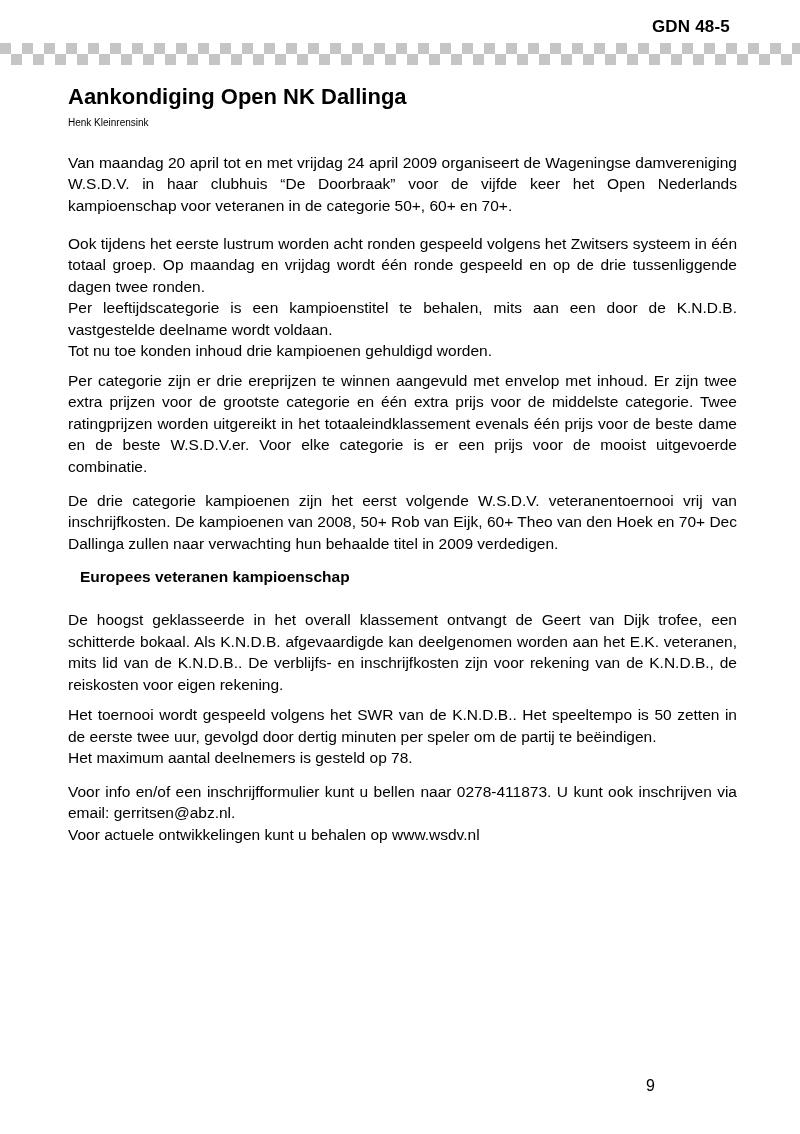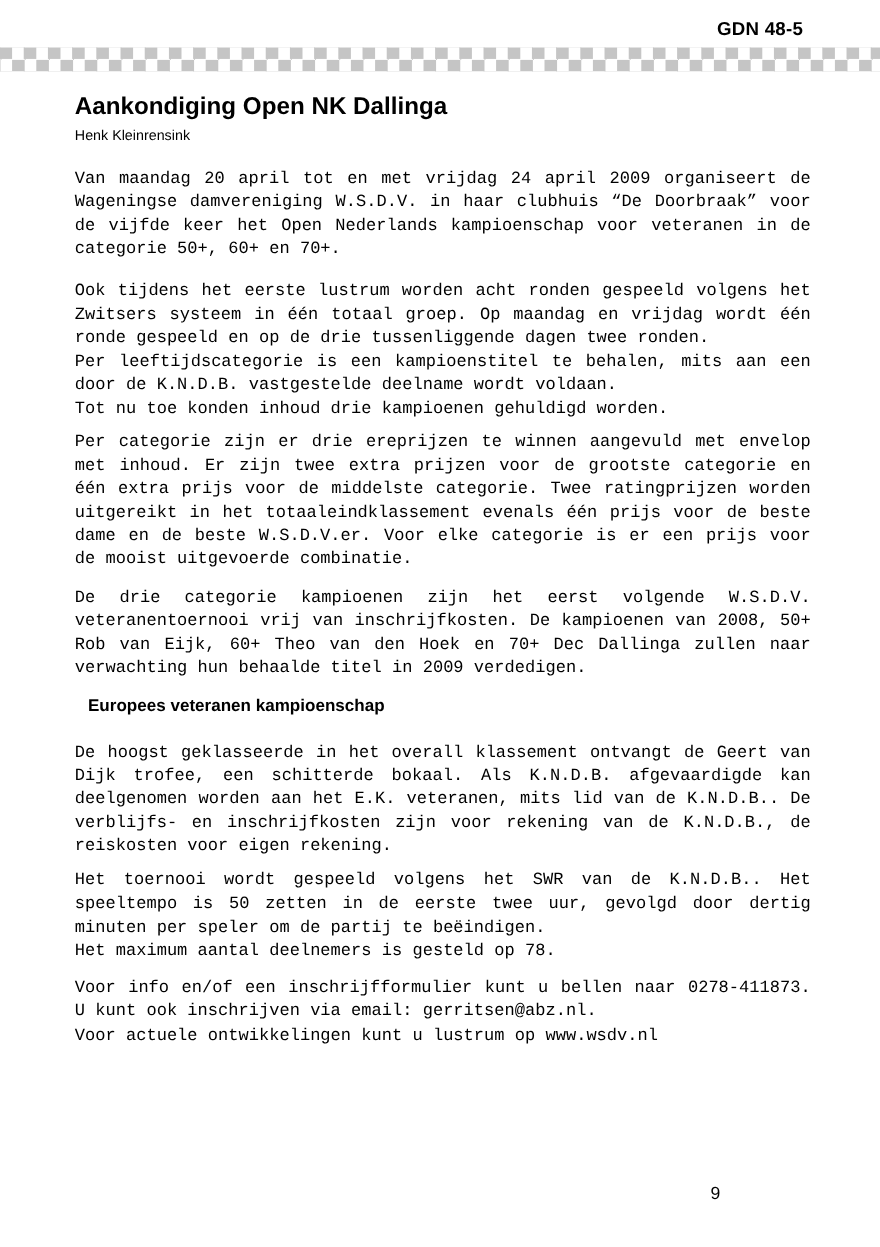--- a/index.html
+++ b/index.html
@@ -39,37 +39,37 @@
     top: 85px;
     font-size: 22px;
     line-height: 24px;
     font-weight: bold;
     margin: 0;
   }
   .byline {
     position: absolute;
     left: 68px;
     top: 112px;
-    font-size: 13px;
+    font-size: 10px;
     line-height: 21px;
   }
   .body-copy {
     position: absolute;
     left: 68px;
     top: 152px;
     width: 669px;
     font-size: 15.5px;
     line-height: 21.4px;
   }
   .jtext {
     margin: 0;
     text-align: justify;
     hyphens: none;
   }
-  .para { margin: 0; font-family: Liberation Mono, monospace; }
+  .para { margin: 0; }
   .gap-p2 { margin-top: 16.8px; }
   .gap-p3 { margin-top: 8.6px; }
   .gap-p4 { margin-top: 13px; }
   .gap-h2 { margin-top: 9.4px; }
   .gap-p5 { margin-top: 21.6px; }
   .gap-p6 { margin-top: 9.4px; }
   .gap-p7 { margin-top: 12.2px; }
   .section-heading {
     margin: 12px;
     font-size: 15.5px;
@@ -121,18 +121,18 @@
     <p class="jtext">De hoogst geklasseerde in het overall klassement ontvangt de Geert van Dijk trofee, een schitterde bokaal. Als K.N.D.B. afgevaardigde kan deelgenomen worden aan het E.K. veteranen, mits lid van de K.N.D.B.. De verblijfs- en inschrijfkosten zijn voor rekening van de K.N.D.B., de reiskosten voor eigen rekening.</p>
   </div>
 
   <div class="para gap-p6">
     <p class="jtext">Het toernooi wordt gespeeld volgens het SWR van de K.N.D.B.. Het speeltempo is 50 zetten in de eerste twee uur, gevolgd door dertig minuten per speler om de partij te beëindigen.</p>
     <p class="jtext">Het maximum aantal deelnemers is gesteld op 78.</p>
   </div>
 
   <div class="para gap-p7">
     <p class="jtext">Voor info en/of een inschrijfformulier kunt u bellen naar 0278-411873. U kunt ook inschrijven via email: gerritsen@abz.nl.</p>
-    <p class="jtext">Voor actuele ontwikkelingen kunt u lustrum op www.wsdv.nl</p>
+    <p class="jtext">Voor actuele ontwikkelingen kunt u behalen op www.wsdv.nl</p>
   </div>
 
 </div>
 
 <div class="page-number">9</div>
 
 </body></html>

